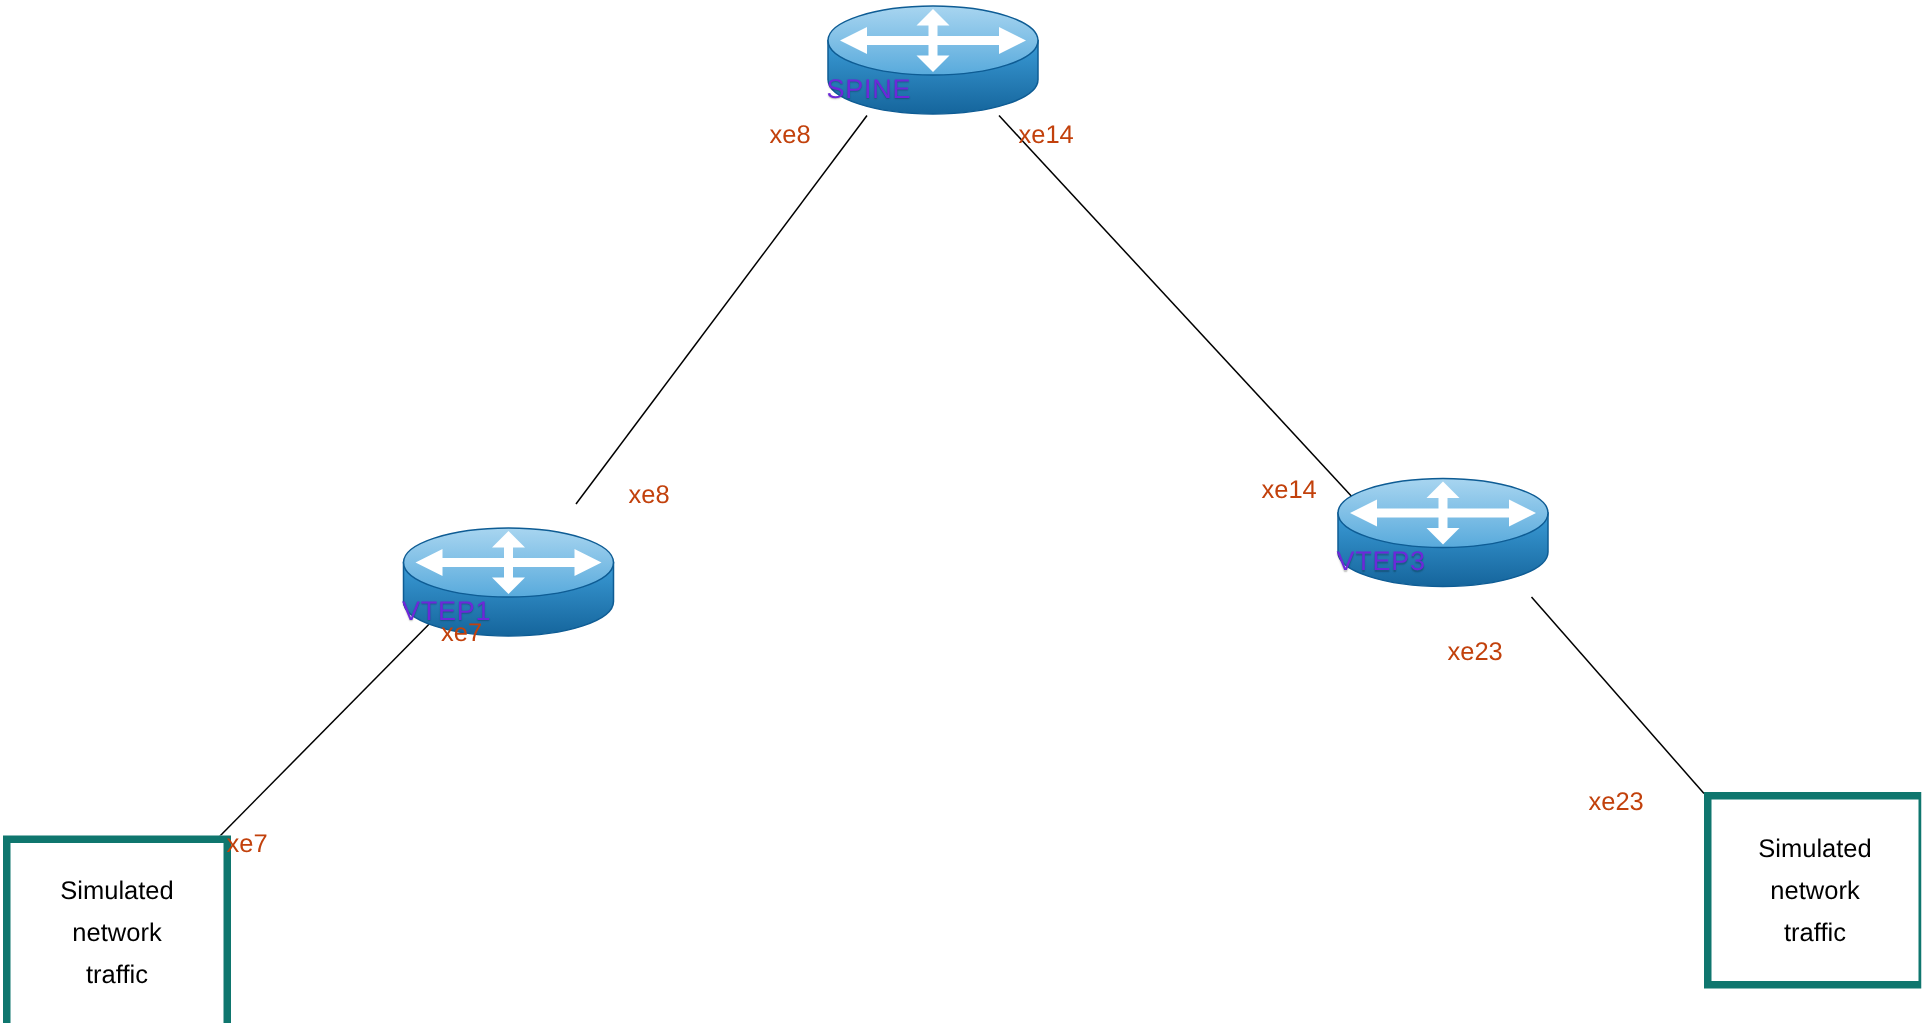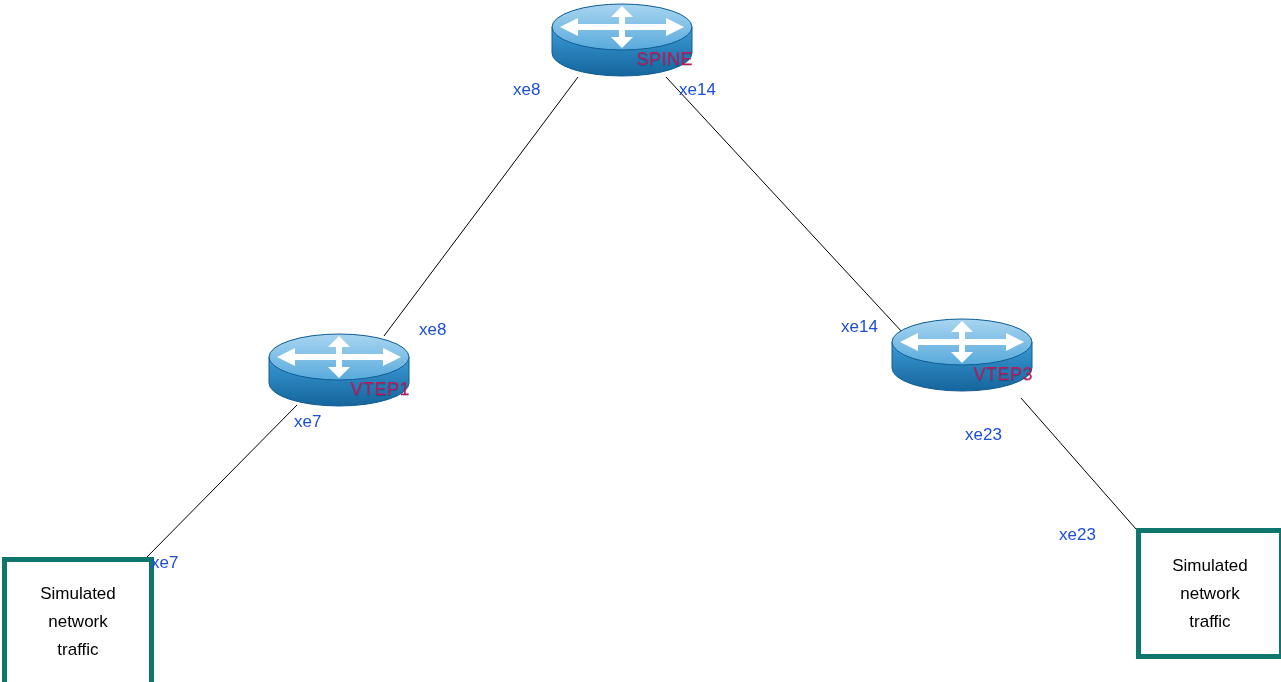--- a/index.html
+++ b/index.html
@@ -30,22 +30,22 @@
   .router svg {
     position: absolute;
     left: 0;
     top: 0;
   }
   .router-label {
     position: absolute;
     left: 0;
     right: 0;
     top: 47px;
-    text-align: right;
-    color: #be185d;
+    text-align: left;
+    color: #6d28d9;
     font-size: 18px;
     letter-spacing: 0.5px;
     text-shadow: 0 1px 1px rgba(0,0,0,0.25);
   }
   .ep-box {
     position: absolute;
     border: 5px solid #0f766e;
     background: #ffffff;
     display: flex;
     align-items: center;
@@ -55,21 +55,21 @@
   .ep-box span {
     display: inline-block;
     width: 92px;
     font-size: 17px;
     line-height: 28px;
     color: #000000;
   }
   .if-label {
     position: absolute;
     font-size: 17px;
-    color: #1d4ed8;
+    color: #c2410c;
     white-space: nowrap;
   }
 </style>
 </head>
 <body>
 
 <div class="canvas">
 
   <svg class="links-svg" width="1281" height="682" viewBox="0 0 1281 682" xmlns="http://www.w3.org/2000/svg">
     <line x1="578" y1="77" x2="384" y2="336" stroke="#000000" stroke-width="1"></line>
@@ -97,21 +97,21 @@
         <polygon points="9,25 27,16 27,34"></polygon>
         <polygon points="133,25 115,16 115,34"></polygon>
         <rect x="68" y="13" width="6" height="24"></rect>
         <polygon points="71,4 60,15 82,15"></polygon>
         <polygon points="71,46 60,35 82,35"></polygon>
       </g>
     </svg>
     <span class="router-label">SPINE</span>
   </div>
 
-  <div class="router" style="left:268px; top:332px;">
+  <div class="router" style="left:268px; top:350px;">
     <svg width="142" height="76" viewBox="0 0 142 76" xmlns="http://www.w3.org/2000/svg">
       <defs>
         <linearGradient id="body2" x1="0" y1="0" x2="0" y2="1">
           <stop offset="0" stop-color="#3b9bd6"></stop>
           <stop offset="1" stop-color="#15659c"></stop>
         </linearGradient>
         <linearGradient id="top2" x1="0" y1="0" x2="0" y2="1">
           <stop offset="0" stop-color="#a8d5f0"></stop>
           <stop offset="1" stop-color="#58aadc"></stop>
         </linearGradient>

